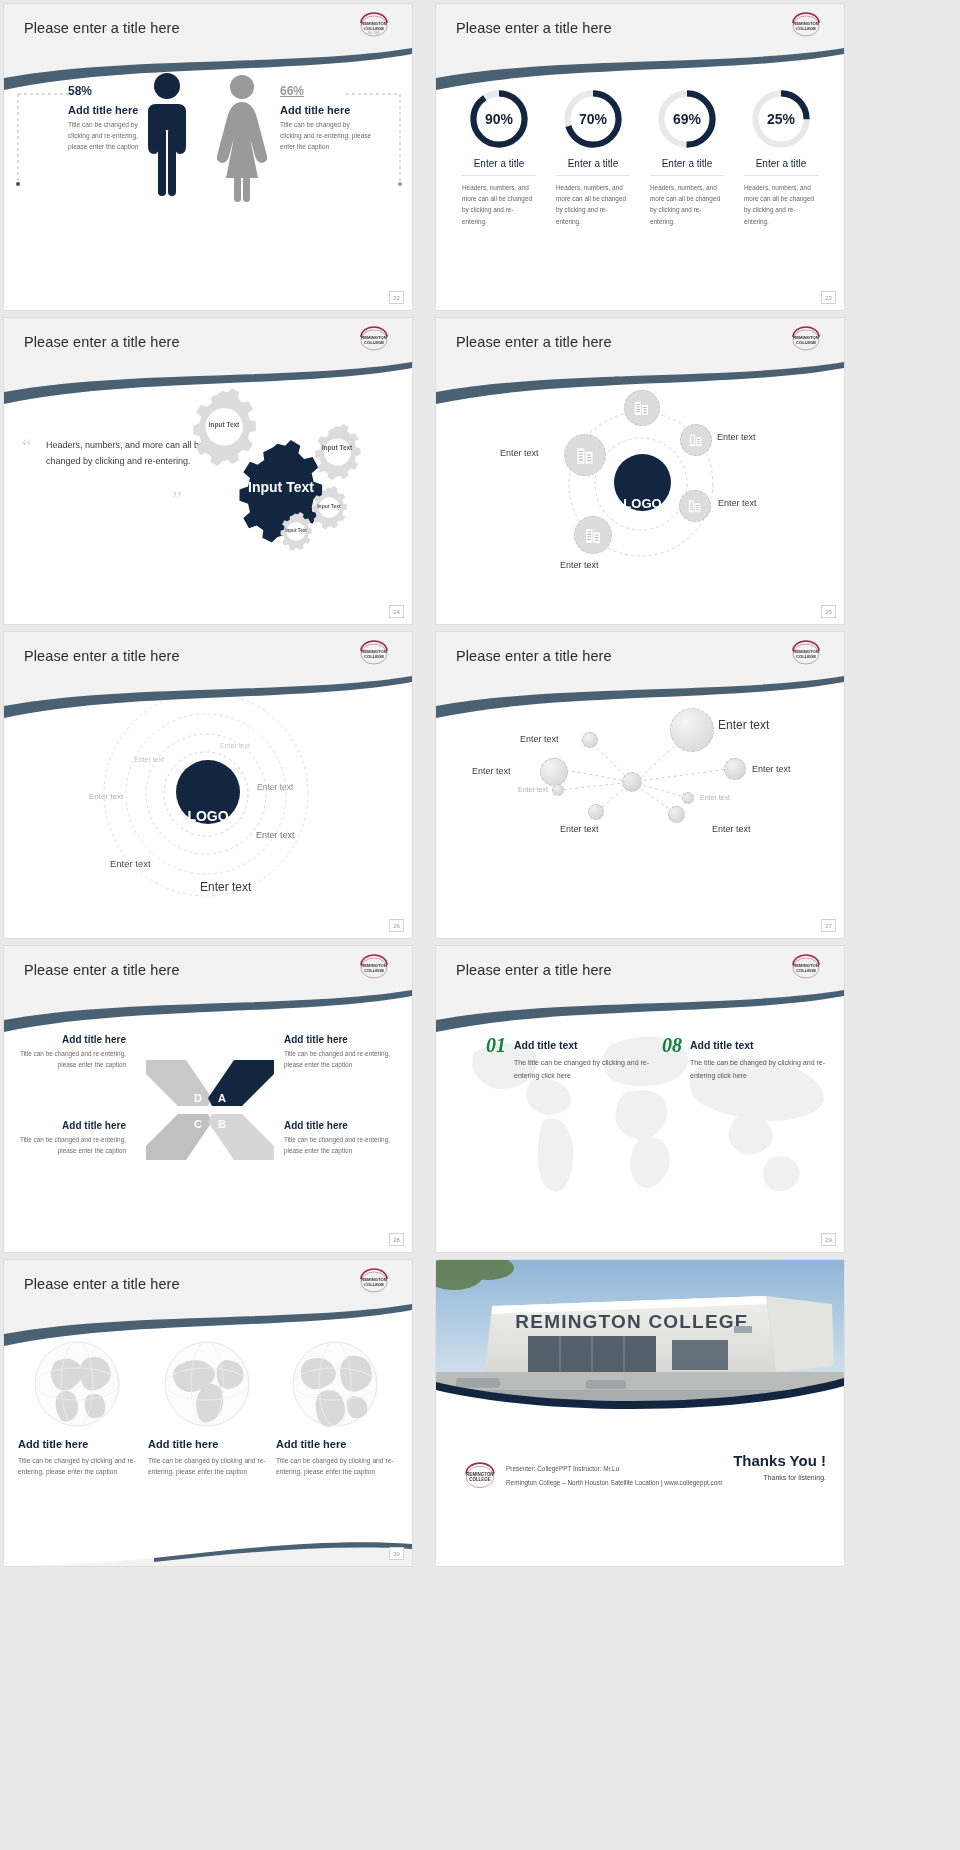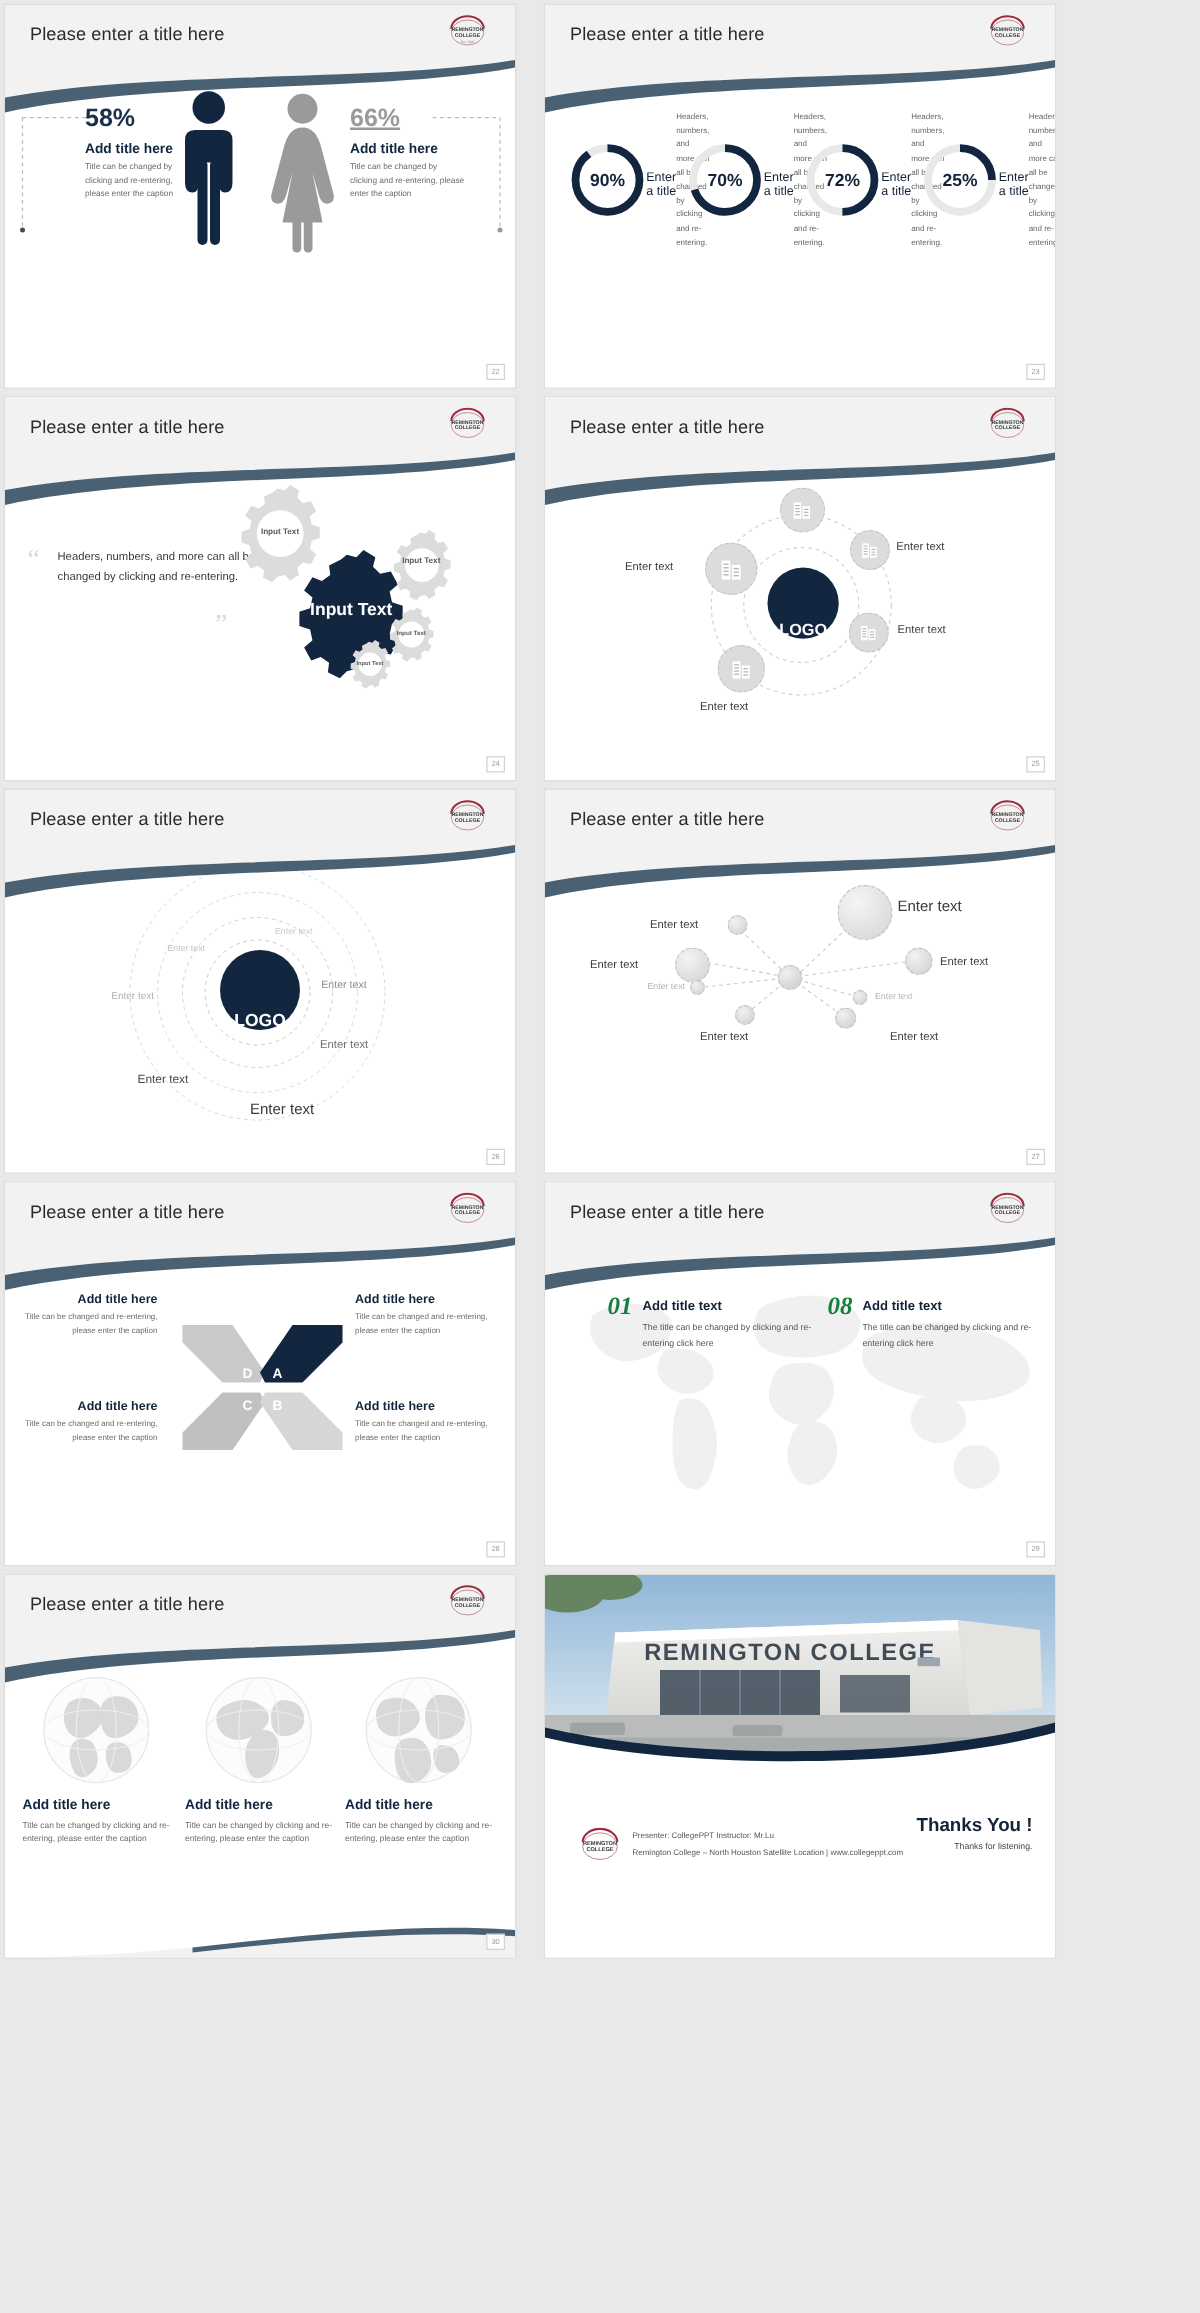--- a/index.html
+++ b/index.html
@@ -38,25 +38,25 @@
     position:absolute; right:8px; bottom:6px;
     width:15px;height:13px; border:1px solid #d2d2d2;
     font-size:6px; color:#999; display:flex; align-items:center; justify-content:center;
     z-index:9; background:#fff;
   }
   .body { position:absolute; left:0; top:58px; width:100%; height:248px; z-index:1; }
 
   
   .h3 { font-size:11px; font-weight:bold; color:#12263f; }
   .cap { font-size:6.6px; color:#6b6b6b; line-height:1.65; }
-  .s22-pct { font-size:20px; font-weight:bold; color:#1b2f4b; }
+  .s22-pct { font-size:12px; font-weight:bold; color:#1b2f4b; }
   .s22-pct.gray { color:#9a9a9a;text-decoration:underline; }
 
   
-  .donut-col { width:88px; display:flex; flex-direction:row; align-items:center; }
+  .donut-col { width:88px; display:flex; flex-direction:column; align-items:center; }
   .donut-wrap { position:relative; width:62px; height:62px; }
   .donut-val {
     position:absolute; inset:0; display:flex; align-items:center; justify-content:center;
     font-size:14px; font-weight:bold; color:#13233a;
   }
   .donut-title { margin-top:8px; font-size:10px; font-weight:normal; color:#13233a; }
   .donut-rule { width:74px; height:1px; background:#e2e2e2; margin:6px 0 6px; }
   .donut-desc { font-size:6.4px; color:#666; line-height:1.75; text-align:left; width:74px;}
 
   
@@ -203,21 +203,21 @@
           <div class="donut-rule"></div>
           <div class="donut-desc">Headers, numbers, and more can all be changed by clicking and re-entering.</div>
         </div>
 
         <div class="donut-col">
           <div class="donut-wrap">
             <svg viewBox="0 0 40 40" width="62" height="62">
               <circle cx="20" cy="20" r="16.5" fill="none" stroke="#e8e8e8" stroke-width="4"></circle>
               <circle cx="20" cy="20" r="16.5" fill="none" stroke="#13263f" stroke-width="4" stroke-dasharray="51.8 51.8" transform="rotate(-90 20 20)"></circle>
             </svg>
-            <div class="donut-val">72%</div>
+            <div class="donut-val">69%</div>
           </div>
           <div class="donut-title">Enter a title</div>
           <div class="donut-rule"></div>
           <div class="donut-desc">Headers, numbers, and more can all be changed by clicking and re-entering.</div>
         </div>
 
         <div class="donut-col">
           <div class="donut-wrap">
             <svg viewBox="0 0 40 40" width="62" height="62">
               <circle cx="20" cy="20" r="16.5" fill="none" stroke="#e8e8e8" stroke-width="4"></circle>

